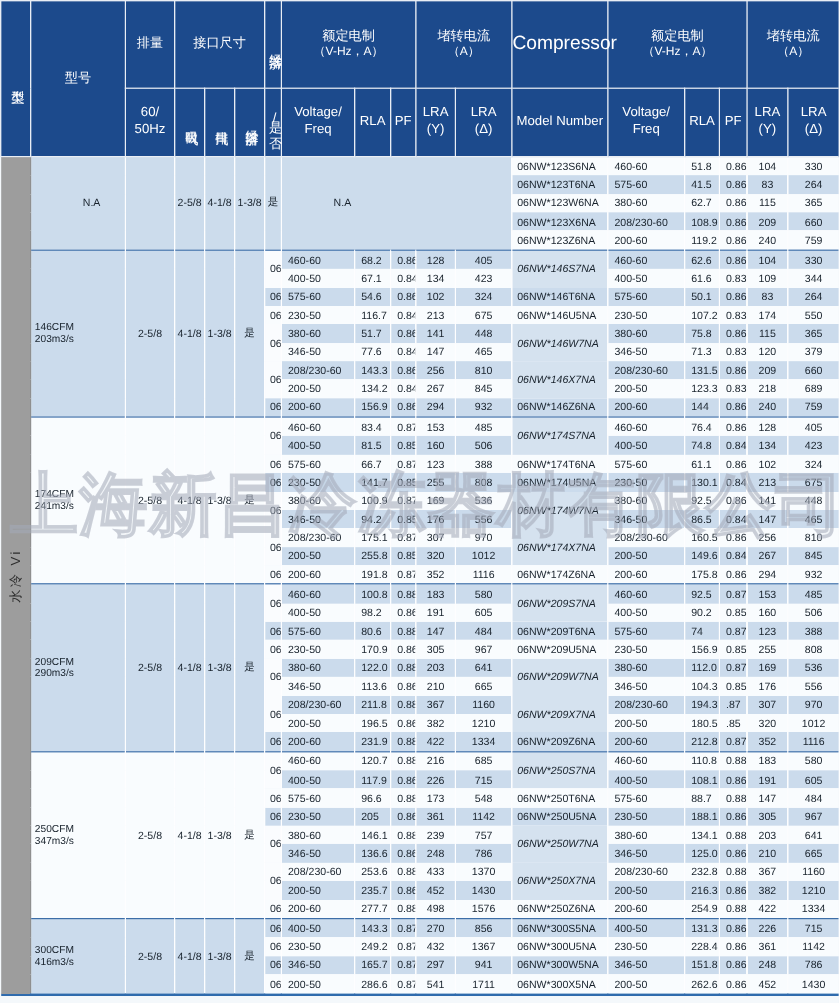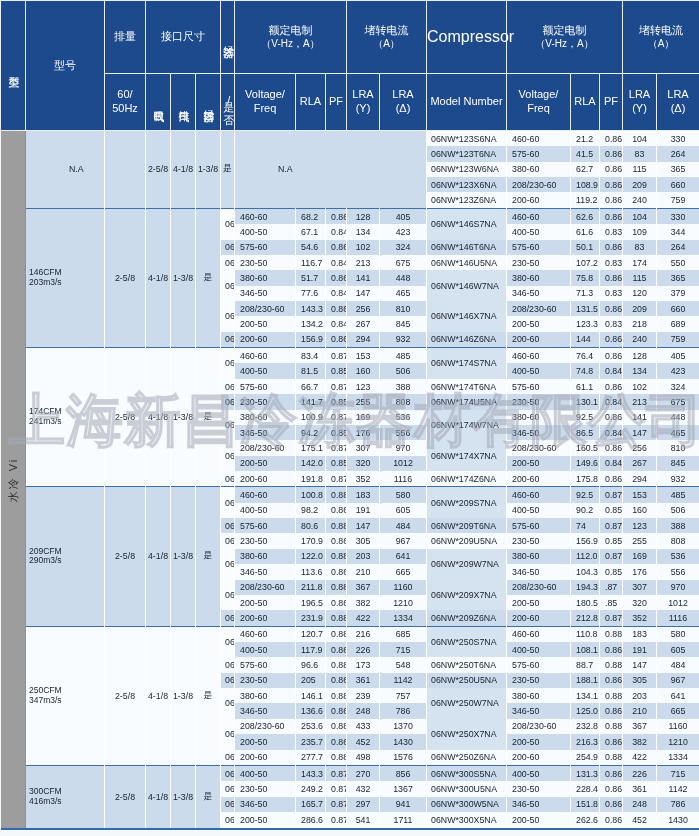--- a/index.html
+++ b/index.html
@@ -16,21 +16,21 @@
   
   tbody td{font-size:8.8px;color:#17212b;padding:0 0 0 4px;white-space:nowrap;overflow:hidden;
            vertical-align:middle;height:15px;border-right:1px solid rgba(255,255,255,.85);text-align:left;}
   tr.band-a td{background:#f9fcfe;}
   tr.band-b td{background:#cbdbec;}
   tr.section-start td{border-top:1px solid #3c6ea8;}
   td.type-col{background:#9d9d9d !important;position:relative;border-right:1px solid #8f8f8f;padding:0;}
   td.type-col .rot{position:absolute;left:50%;top:50%;transform:translate(-50%,-50%) rotate(-90deg);
                    white-space:nowrap;font-size:11px;color:#2d2d2d;letter-spacing:2px;}
   td.mspan-l{background:#fafcfe !important;}
-  td.mspan-r{background:#d5e2ef !important;}
+  td.mspan-r{background:#d5e2ef !important;font-style:italic;}
   td.na-flat{background:#ccdcec !important;padding-left:43px;}
   td.disp{font-size:8.5px;line-height:1.15;padding-left:3px;margin-top:15px;}
   td.ctr{text-align:center;padding:0;}
   td.num{padding-left:5px;}
   tbody{border-bottom:2px solid #2f6bad;}
   table{border-bottom:2px solid #2f6bad;}
   
   .watermark{position:absolute;top:383px;left:8px;width:692px;z-index:5;pointer-events:none;
              font-size:57px;font-weight:bold;white-space:nowrap;overflow:hidden;letter-spacing:1px;
              color:rgba(120,130,145,0.06);-webkit-text-stroke:1.2px rgba(165,172,185,0.55);}
@@ -123,21 +123,21 @@
           </td>
           <td rowspan="5" class="na-flat">N.A</td>
           <td rowspan="5" class="disp na-flat"></td>
           <td rowspan="5" class="ctr na-flat">2-5/8</td>
           <td rowspan="5" class="ctr na-flat">4-1/8</td>
           <td rowspan="5" class="ctr na-flat">1-3/8</td>
           <td rowspan="5" class="ctr na-flat">是</td>
           <td rowspan="5" colspan="5" class="na-flat">N.A</td>
           <td rowspan="1">06NW*123S6NA</td>
           <td class="num">460-60</td>
-          <td class="num">21.2</td>
+          <td class="num">51.8</td>
           <td class="num">0.86</td>
           <td class="ctr">104</td>
           <td class="ctr">330</td>
         </tr>
         <tr class="band-b">
           <td rowspan="1">06NW*123T6NA</td>
           <td class="num">575-60</td>
           <td class="num">41.5</td>
           <td class="num">0.86</td>
           <td class="ctr">83</td>
@@ -392,21 +392,21 @@
           <td class="ctr">970</td>
           <td rowspan="2" class="mspan-r">06NW*174X7NA</td>
           <td class="num">208/230-60</td>
           <td class="num">160.5</td>
           <td class="num">0.86</td>
           <td class="ctr">256</td>
           <td class="ctr">810</td>
         </tr>
         <tr class="band-b">
           <td class="num">200-50</td>
-          <td class="num">142.0</td>
+          <td class="num">255.8</td>
           <td class="num">0.85</td>
           <td class="ctr">320</td>
           <td class="ctr">1012</td>
           <td class="num">200-50</td>
           <td class="num">149.6</td>
           <td class="num">0.84</td>
           <td class="ctr">267</td>
           <td class="ctr">845</td>
         </tr>
         <tr class="band-a">

